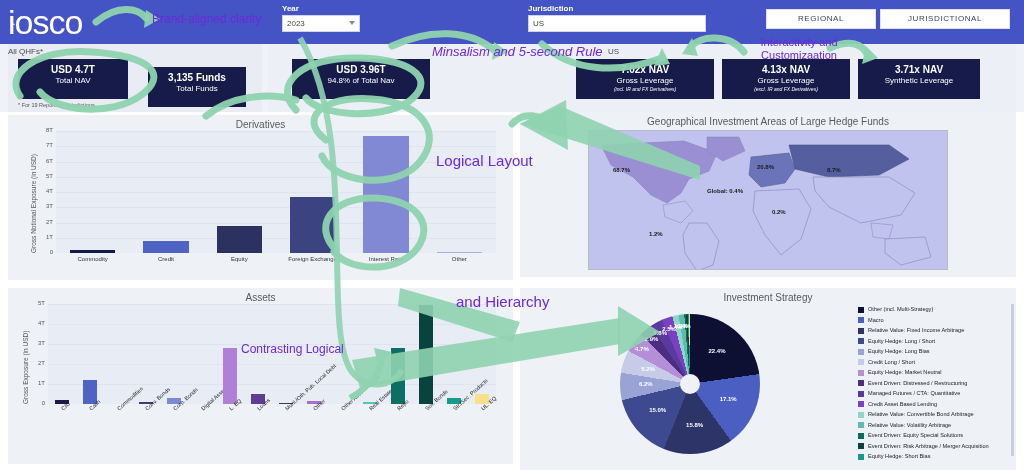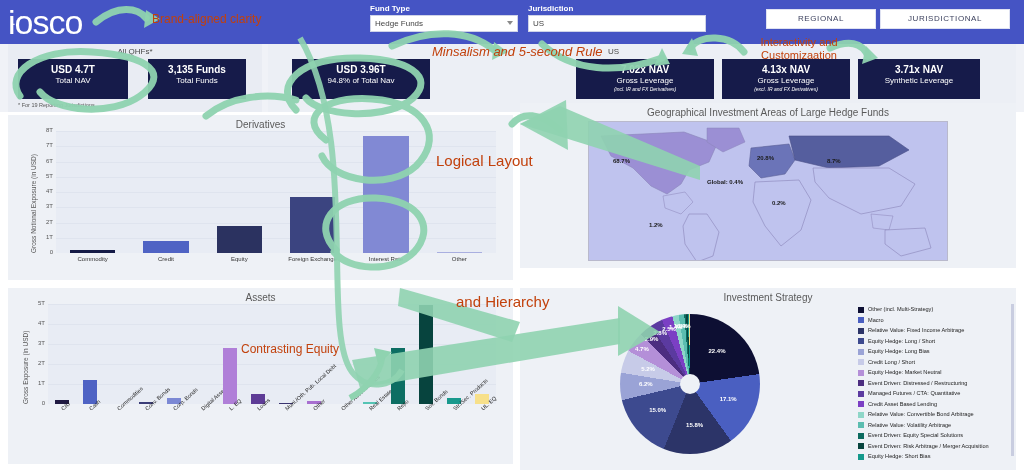--- a/index.html
+++ b/index.html
@@ -47,46 +47,46 @@
 
   
   #kpi-strip{
     position:absolute; left:0; top:44px; width:1024px; height:68px;
     background:#f0f2f7;
   }
   .kpi-group{ position:absolute; top:0; height:68px; background:#e9ecf3;}
   #grp-all{ left:8px; width:254px;}
   #grp-us{ left:268px; width:748px; background:#eceff5;}
   .grp-title{
-    position:absolute; top:3px; width:100%; text-align:center;
+    position:absolute; top:3px; width:100%; text-align:left;
     font-size:8px; color:#4a4a4a;
   }
   #grp-us .grp-title{ left:0; text-align:left; padding-left:340px;}
   .kpi{
     position:absolute; top:15px; height:40px; background:#161b4a;
     color:#fff; text-align:center; padding-top:5px;
   }
   .kpi .v{ font-size:10px; font-weight:bold; display:block; line-height:12px;}
   .kpi .s{ font-size:8px; display:block; line-height:10px;}
   .kpi .t{ font-size:5px; font-style:italic; display:block; line-height:7px;}
   #kpi1{ left:18px; width:110px;}
-  #kpi2{ left:148px; width:98px;}
+  #kpi2{ left:148px; width:98px;margin-top:8px;}
   #kpi3{ left:292px; width:138px;}
   #kpi4{ left:438px; width:128px;}
   #kpi5{ left:576px; width:138px;}
   #kpi6{ left:722px; width:128px;}
   #kpi7{ left:858px; width:122px;}
   #footnote{
     position:absolute; left:18px; top:58px; font-size:5.5px; color:#555;
   }
 
   
   .panel{ position:absolute; background:#eef1f6; }
   #panel-deriv{ left:8px; top:115px; width:505px; height:165px;}
-  #panel-map{ left:520px; top:103px; width:496px; height:165px;}
+  #panel-map{ left:520px; top:112px; width:496px; height:165px;}
   #panel-assets{ left:8px; top:288px; width:505px; height:176px;}
   #panel-strategy{ left:520px; top:288px; width:496px; height:227px;}
   .panel-title{
     position:absolute; top:4px; width:100%; text-align:center;
     font-size:10px; color:#5a5a5a;
   }
 
   
   .plot{ position:absolute; background:#e8ecf4; }
   .ylab{
@@ -116,46 +116,46 @@
   .lrow{ height:10.5px; line-height:10.5px; font-size:5.6px; color:#222; white-space:nowrap;}
   .lsw{ display:inline-block; width:6px;height:6px; margin-right:4px; vertical-align:middle;}
   #legend-scroll{ position:absolute; right:2px; top:16px; width:3px; height:152px;
     background:#c9cde0;}
 
   
   #overlay{ position:absolute; left:0; top:0; width:1024px; height:470px;
     pointer-events:none;}
   .anno{
     position:absolute; font-family:"Liberation Sans", sans-serif;
-    color:#c2410c; font-size:13px; white-space:nowrap;
+    color:#6d28d9; font-size:13px; white-space:nowrap;
   }
   #an1{ left:152px; top:12px; font-size:12px;}
   #an2{ left:432px; top:44px; font-size:13px;font-style:italic;}
   #an3{ left:744px; top:36px; font-size:11px; line-height:13px; white-space:normal; width:110px; text-align:center;}
   #an4{ left:436px; top:152px; font-size:15px;}
   #an5{ left:456px; top:293px; font-size:15px;}
   #an6{ left:241px; top:342px; font-size:12px;}
 </style>
 </head>
 <body>
 
 <div id="header">
   <div id="logo">
     <span class="dots">⋰</span>
     <span>iosco</span>
   </div>
 
-
-  <div class="field" id="f-fund">
-    <span class="flabel">Fund Type</span>
+  <div class="field" id="f-year">
+    <span class="flabel">Year</span>
     <div class="fbox">
-      <span>Hedge Funds</span>
+      <span>2023</span>
       <span class="caret"></span>
     </div>
   </div>
+
 
   <div class="field" id="f-juris">
     <span class="flabel">Jurisdiction</span>
     <div class="fbox">
       <span>US</span>
     </div>
   </div>
 
   <div class="hbtn" id="btn-regional">REGIONAL</div>
   <div class="hbtn" id="btn-juris">JURISDICTIONAL</div>
@@ -393,14 +393,14 @@
 
     <path d="M350 398 C372 386, 384 366, 382 352" fill="none" stroke="#8fd3b0" stroke-width="6"></path>
     <polygon points="374,348 392,352 378,364" fill="#8fd3b0"></polygon>
   </svg>
 
   <div class="anno" id="an1">Brand-aligned clarity</div>
   <div class="anno" id="an2">Minsalism and 5-second Rule</div>
   <div class="anno" id="an3">Interactivity and Customizaation</div>
   <div class="anno" id="an4">Logical Layout</div>
   <div class="anno" id="an5">and Hierarchy</div>
-  <div class="anno" id="an6">Contrasting Equity</div>
+  <div class="anno" id="an6">Contrasting Logical</div>
 </div>
 
 </body></html>

